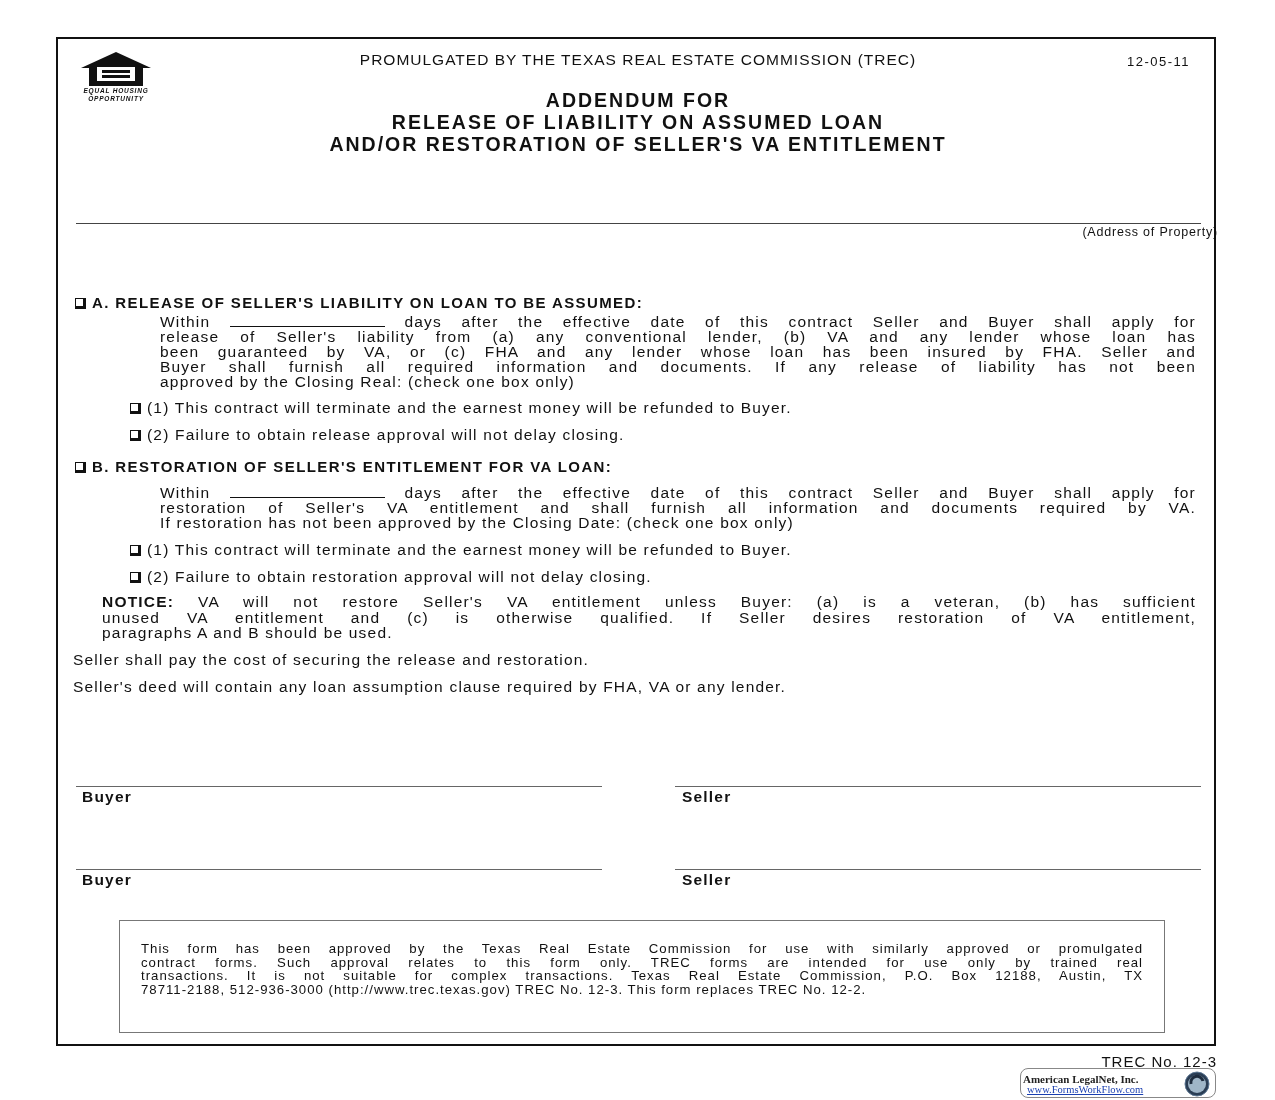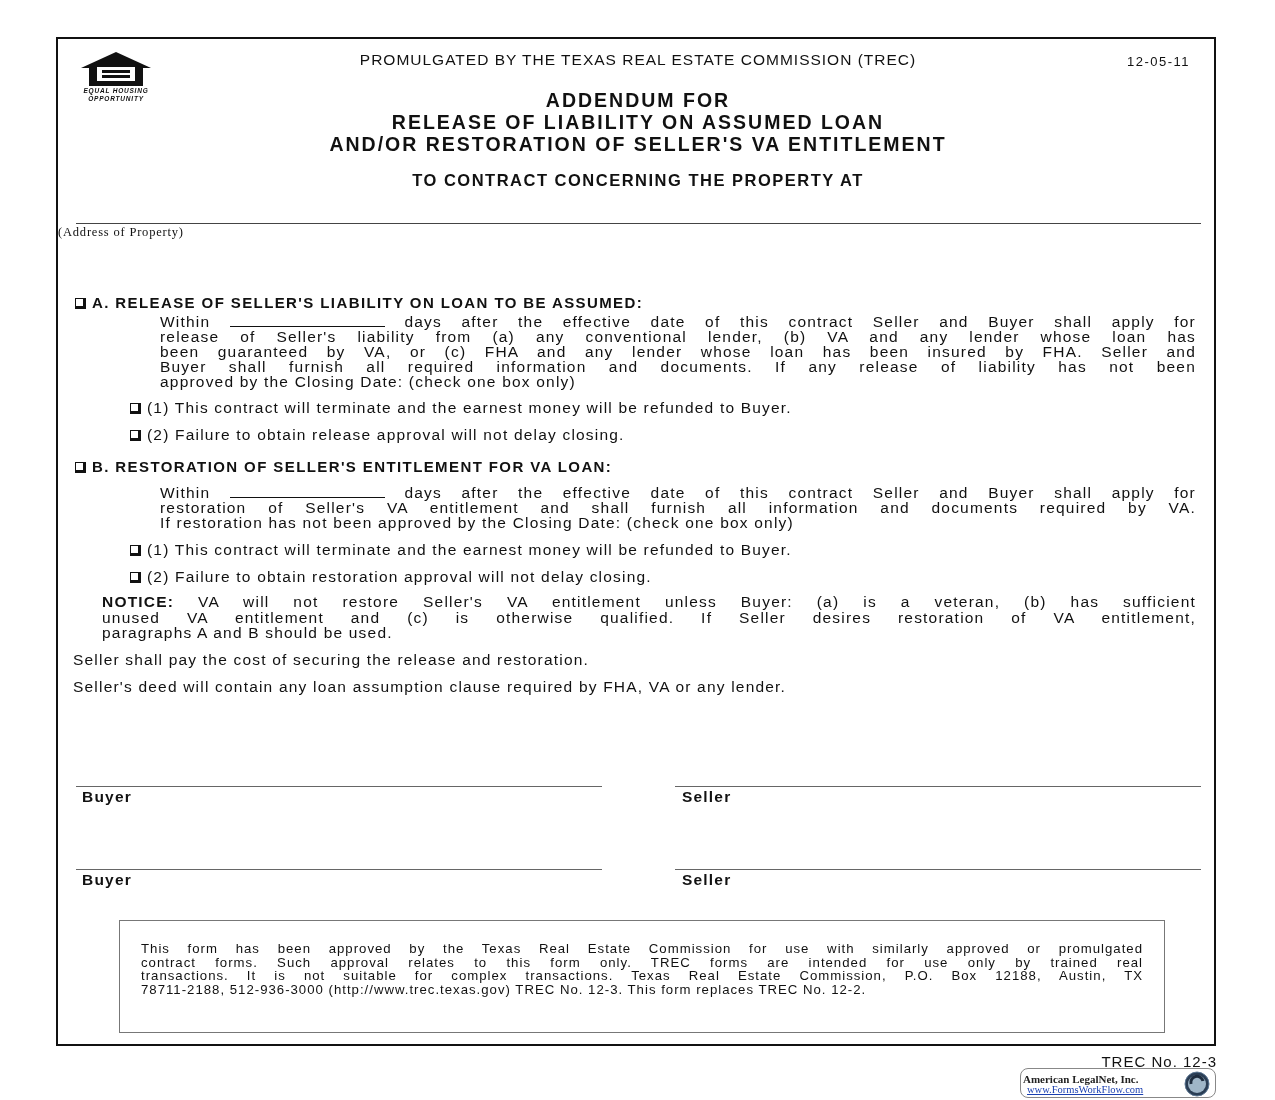--- a/index.html
+++ b/index.html
@@ -7,21 +7,21 @@
   .page { position: absolute; left: 56px; top: 37px; width: 1160px; height: 1009px; border: 2px solid #111; box-sizing: border-box; }
   .abs { position: absolute; }
   .eho { position: absolute; left: 18px; top: 12px; width: 80px; text-align: center; }
   .eho svg { display: block; margin: 0 auto; }
   .eho-text { font-size: 6.5px; font-weight: bold; font-style: italic; letter-spacing: 0.8px; line-height: 8px; }
   .promulgated { left: 0; width: 1160px; top: 12px; text-align: center; font-size: 15.5px; letter-spacing: 1px; }
   .date { right: 24px; top: 15px; font-size: 13px; letter-spacing: 1.5px; }
   .title { left: 0; width: 1160px; top: 50px; text-align: center; font-weight: bold; font-size: 19.5px; letter-spacing: 2px; line-height: 22px; }
   .subtitle { left: 0; width: 1160px; top: 132px; text-align: center; font-weight: bold; font-size: 16.5px; letter-spacing: 1.5px; }
   .addr-line { left: 18px; width: 1125px; top: 184px; border-top: 1.5px solid #444; }
-  .addr-label { left: 0; width: 1160px; top: 186px; text-align: left; font-size: 12.5px; letter-spacing: 0.8px; font-family: Liberation Serif, serif; }
+  .addr-label { left: 0; width: 1160px; top: 186px; text-align: right; font-size: 12.5px; letter-spacing: 0.8px; }
   .cb { display: inline-block; width: 11px; height: 11px; border: 1.5px solid #111; border-bottom-width: 3px; border-right-width: 3px; box-sizing: border-box; vertical-align: -1px; margin-right: 6px; }
   .sec-head { left: 17px; font-weight: bold; font-size: 15px; letter-spacing: 1.4px; }
   .para { left: 70px; width: 1068px; font-size: 15.5px; letter-spacing: 1.2px; line-height: 15px; text-align: justify; }
   .para .ln { display: block; text-align: justify; text-align-last: justify; white-space: nowrap; margin-left: 32px; }
   .para .ln.last { text-align-last: left; }
   .opt { left: 72px; font-size: 15.5px; letter-spacing: 1.2px; }
   .notice { left: 44px; width: 1094px; font-size: 15.5px; letter-spacing: 1.2px; line-height: 15.5px; }
   .notice .ln { display: block; text-align: justify; text-align-last: justify; white-space: nowrap; }
   .notice .ln.last { text-align-last: left; }
   .plain { left: 15px; font-size: 15.5px; letter-spacing: 1.2px; }
@@ -55,35 +55,34 @@
 
   <div class="abs promulgated">PROMULGATED BY THE TEXAS REAL ESTATE COMMISSION (TREC)</div>
   <div class="abs date">12-05-11</div>
 
   <div class="abs title">
     <div>ADDENDUM FOR</div>
     <div>RELEASE OF LIABILITY ON ASSUMED LOAN</div>
     <div>AND/OR RESTORATION OF SELLER'S VA ENTITLEMENT</div>
   </div>
 
-  <div class="abs subtitle">TO CONTRACT CONCERNING THE PROPERTY AT</div>
 
   <div class="abs" style="left:18px;top:166px;width:1125px;height:18px;"></div>
   <div class="abs addr-line"></div>
   <div class="abs addr-label">(Address of Property)</div>
 
   <div class="abs sec-head" style="top:247px;margin-top:8px;">
     <span class="cb"></span><span>A. RELEASE OF SELLER'S LIABILITY ON LOAN TO BE ASSUMED:</span>
   </div>
   <div class="abs para" style="top:275px;">
     <span class="ln"><span>Within</span> <span class="blank"></span> <span>days after the effective date of this contract Seller and Buyer shall apply for</span></span>
     <span class="ln">release of Seller's liability from (a) any conventional lender, (b) VA and any lender whose loan has</span>
     <span class="ln">been guaranteed by VA, or (c) FHA and any lender whose loan has been insured by FHA. Seller and</span>
     <span class="ln">Buyer shall furnish all required information and documents. If any release of liability has not been</span>
-    <span class="ln last">approved by the Closing Date: (check one box only)</span>
+    <span class="ln last">approved by the Closing Real: (check one box only)</span>
   </div>
   <div class="abs opt" style="top:360px;">
     <span class="cb"></span><span>(1)  This contract will terminate and the earnest money will be refunded to Buyer.</span>
   </div>
   <div class="abs opt" style="top:387px;">
     <span class="cb"></span><span>(2) Failure to obtain release approval will not delay closing.</span>
   </div>
 
   <div class="abs sec-head" style="top:419px;text-align:center;">
     <span class="cb"></span><span>B. RESTORATION OF SELLER'S ENTITLEMENT FOR VA LOAN:</span>

